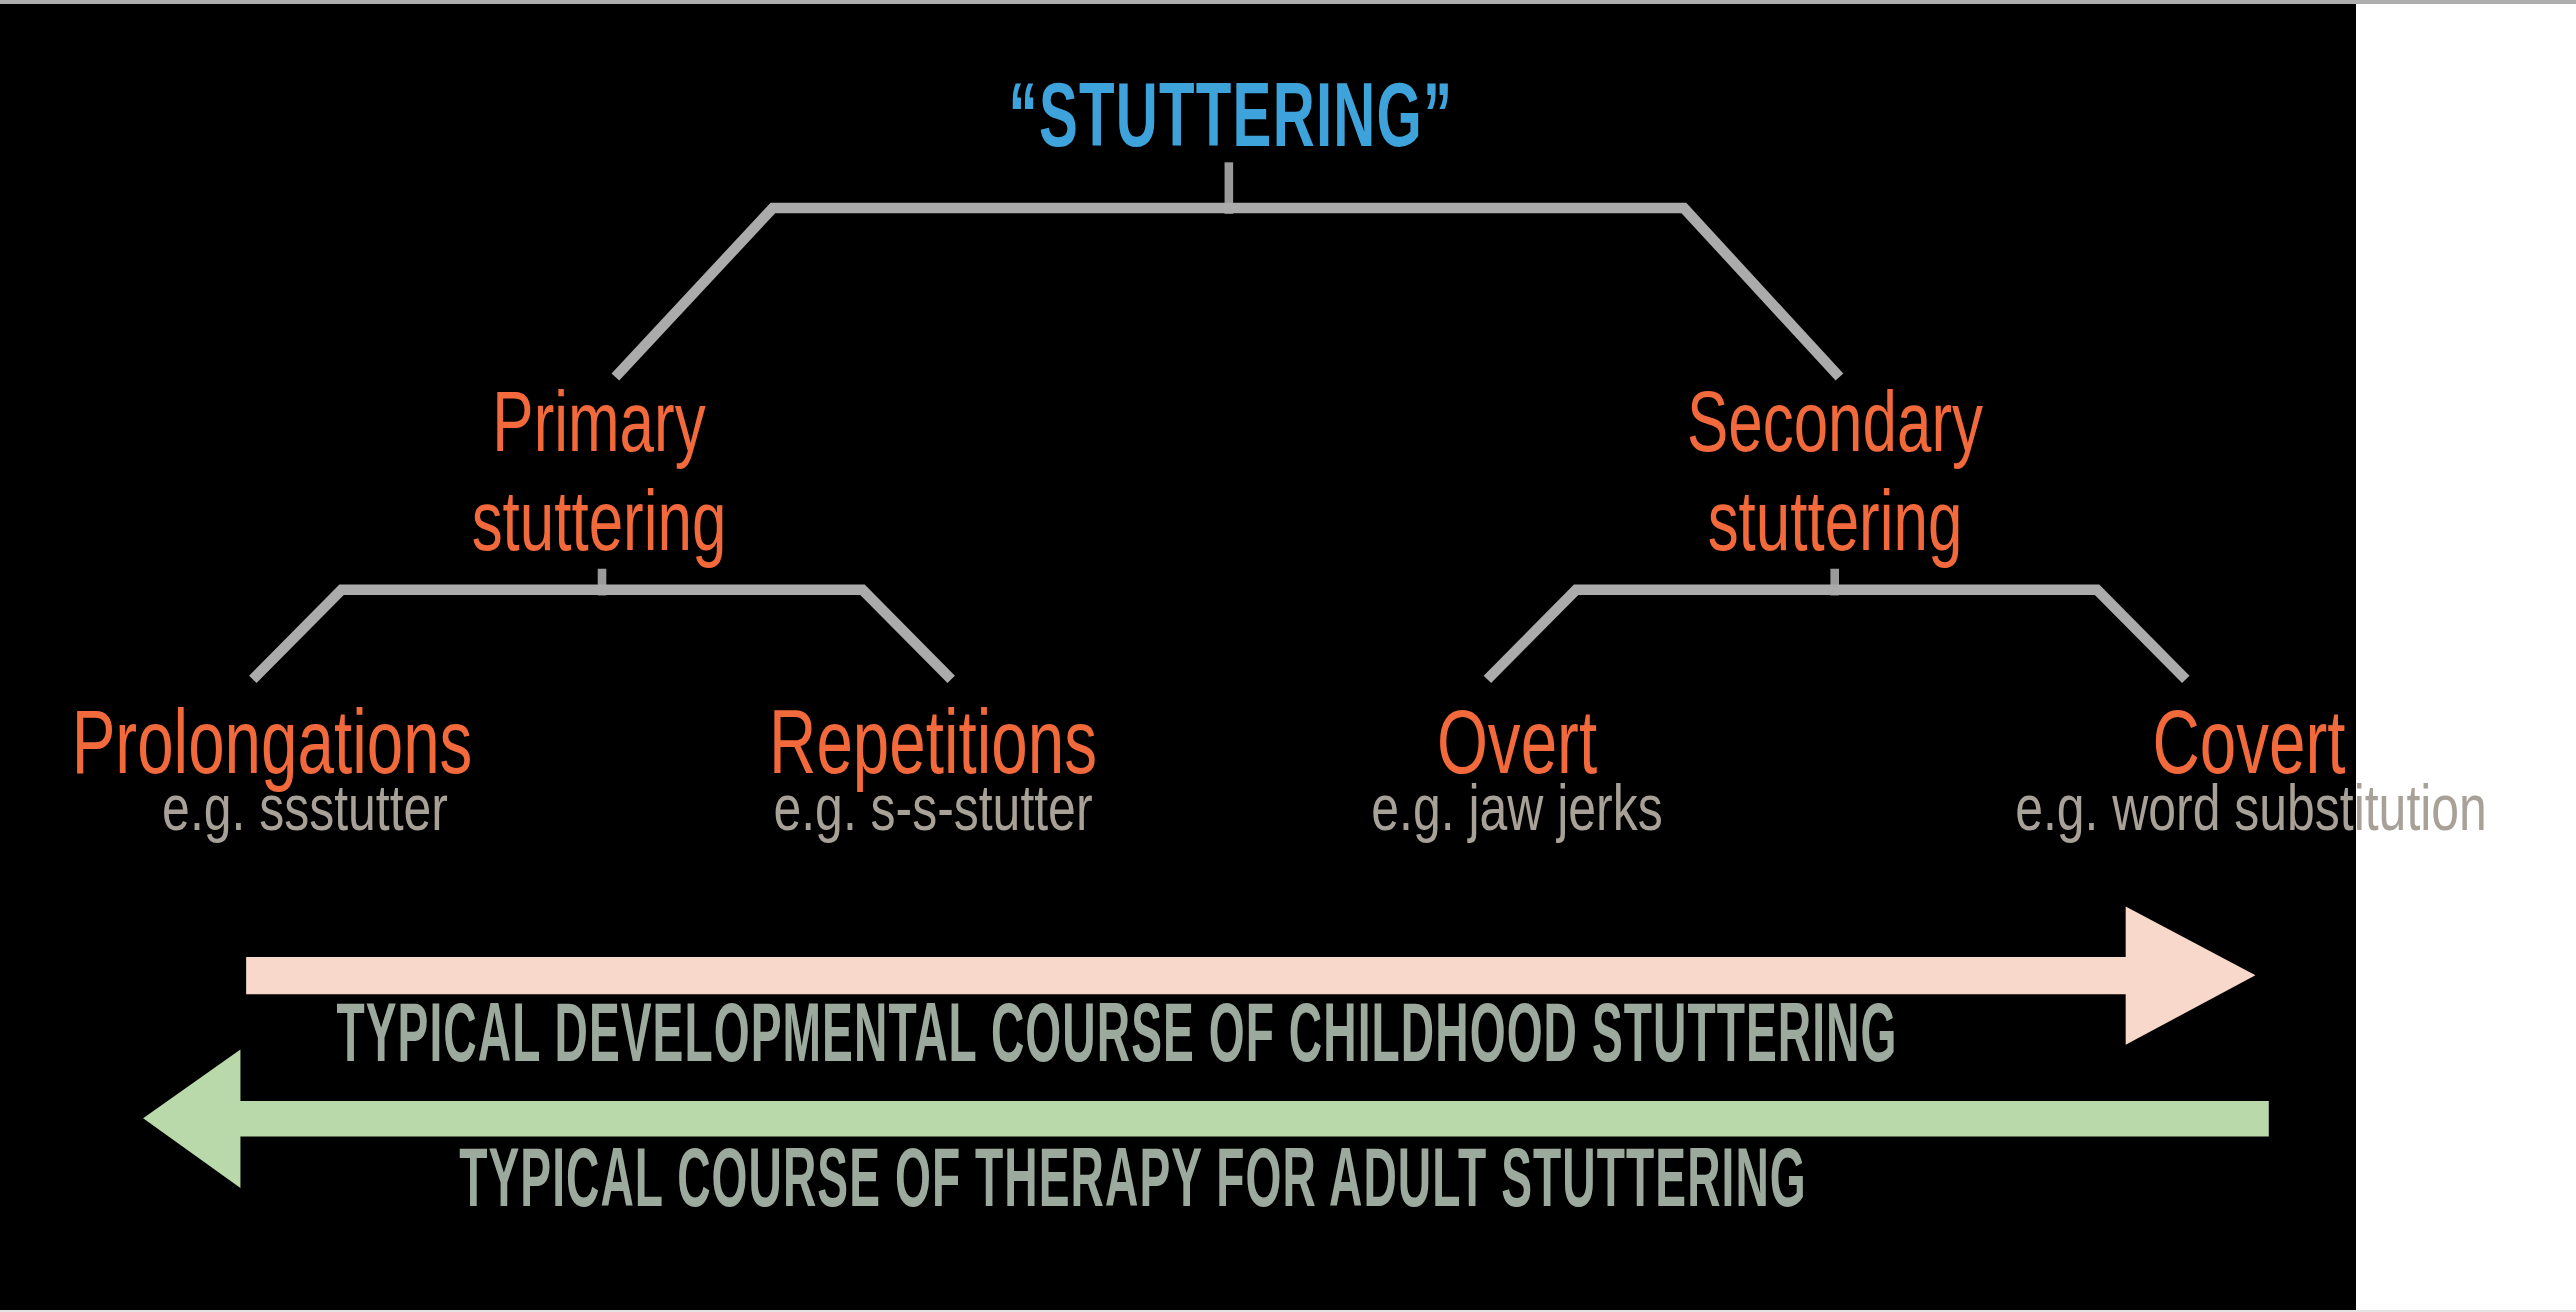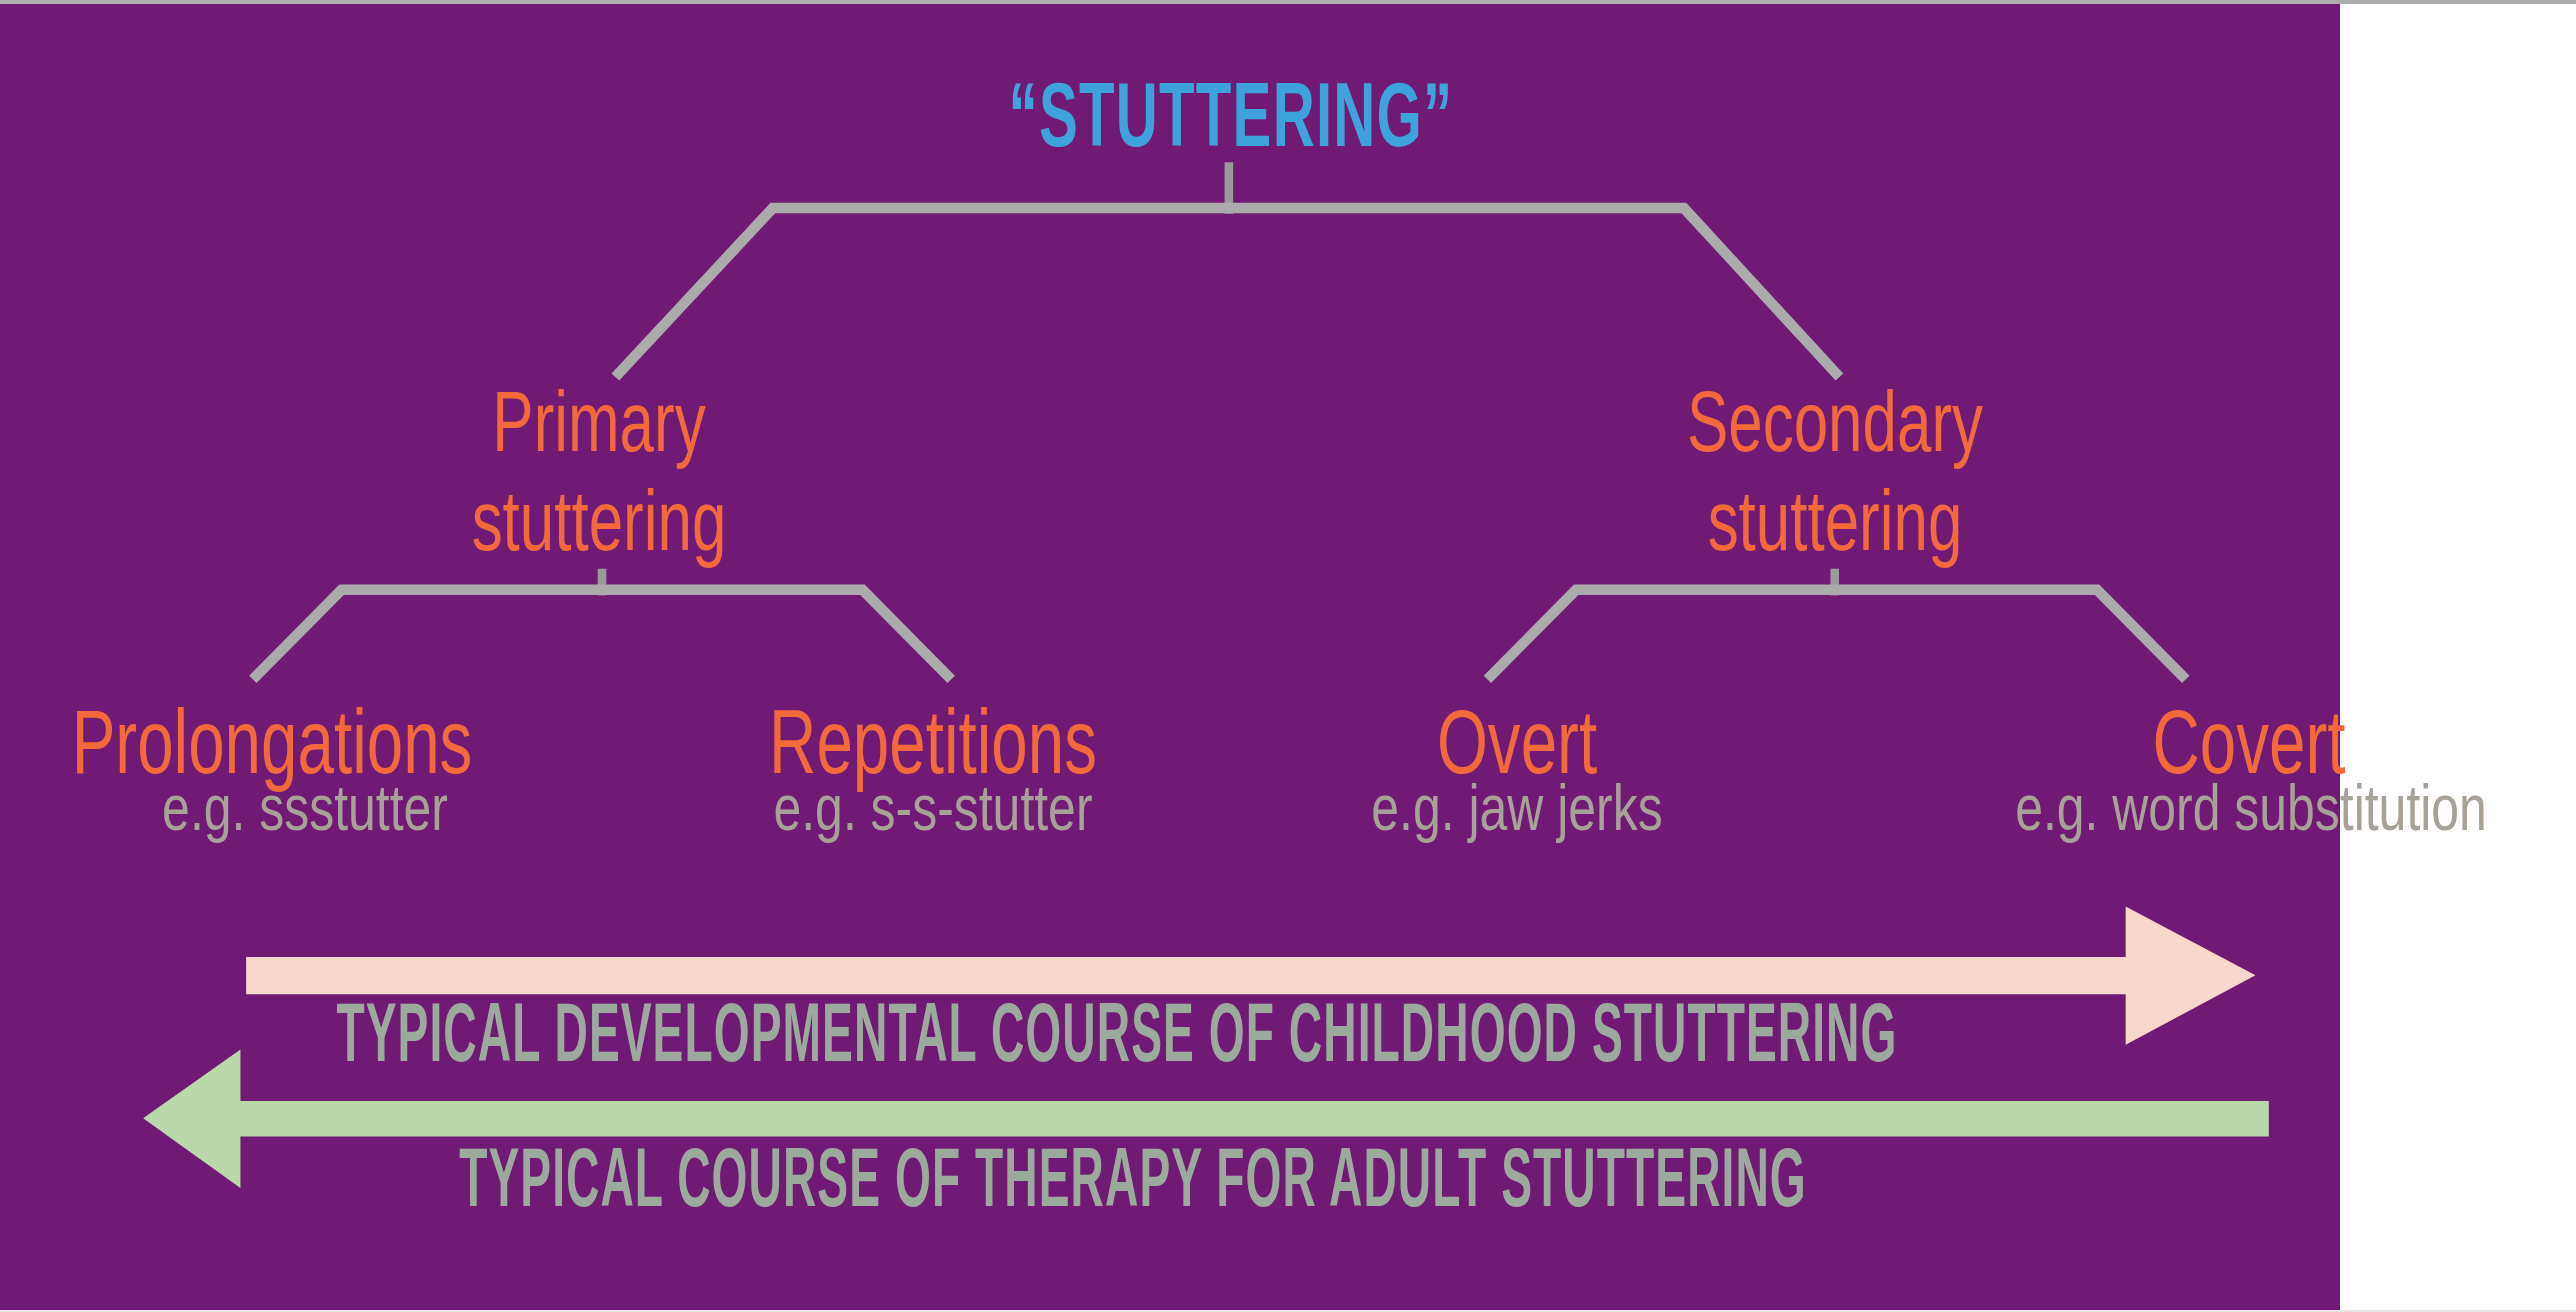--- a/index.html
+++ b/index.html
@@ -1,19 +1,19 @@
 <!DOCTYPE html>
 <html><head>
 <meta charset="utf-8">
 <style>
   html, body { margin: 0; padding: 0; background: #ffffff; }
   body { width: 2576px; height: 1313px; position: relative; overflow: hidden;
          font-family: "Liberation Sans", "DejaVu Sans", sans-serif; }
 
-  .canvas { position: absolute; inset: 0; width: 2340px; height: 1313px; background: #701a75; }
+  .canvas { position: absolute; inset: 0; width: 2340px; height: 1313px; background: #000000; padding-left: 16px; }
 
   .edge-line { position: absolute; left: 0; width: 2576px; }
   .edge-top { top: 0; height: 3.8px; background: #aeaeae; }
   .edge-bottom { bottom: 0; height: 2.9px; background: #e4e4e4; }
 
   svg.diagram { position: absolute; left: 0; top: 0; width: 2576px; height: 1313px; }
 
   .txt { position: absolute; white-space: nowrap; line-height: 1; }
 
   .root-title {

